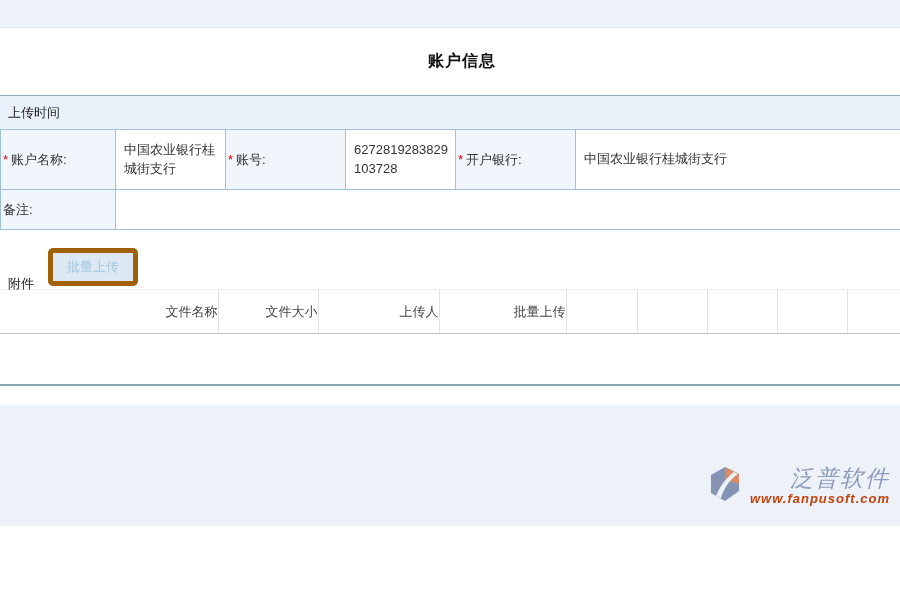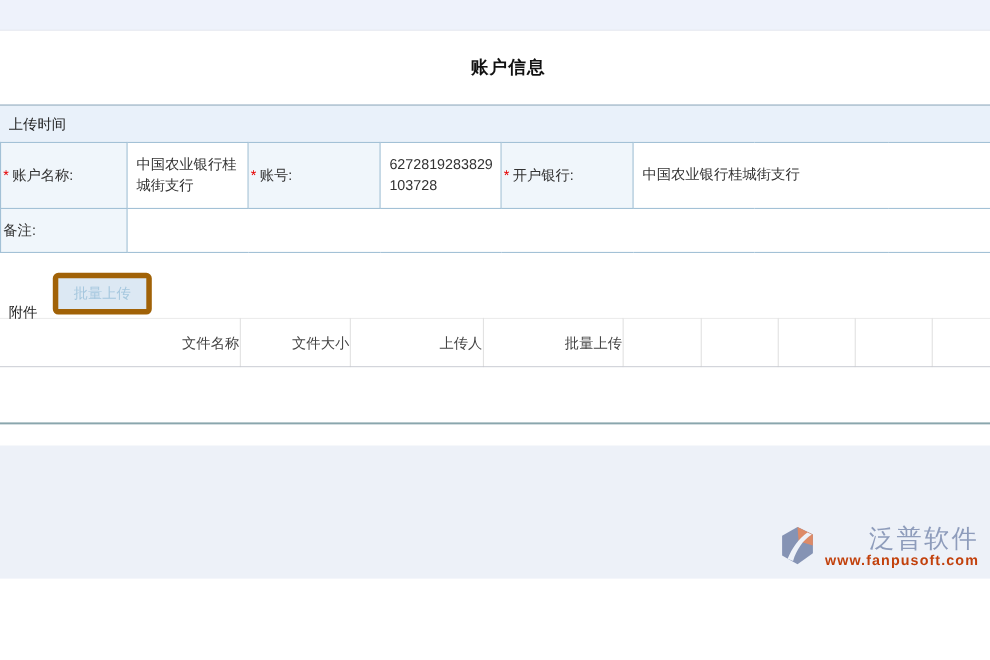--- a/index.html
+++ b/index.html
@@ -33,21 +33,21 @@
   table.attach { width:900px; border-collapse:collapse; table-layout:fixed; margin-top:9px; }
   table.attach th { height:44px; font-weight:normal; color:#444; text-align:right; padding-left:14px;
     border-top:1px solid #ececec; border-bottom:1px solid #c0c4cc; border-right:1px solid #e2e2e2;
     font-size:13px; background:#fff; }
   table.attach th:last-child { border-right:none; }
 
   .content-end { height:52px; background:#fff; border-bottom:2px solid #8aa6ad; }
   .white-strip { height:19px; background:#fff; }
 
   .footer { height:121px; background:#edf1f8; position:relative; }
-  .brand { position:absolute; right:10px; bottom:8px; display:flex; align-items:center; gap:4px; cursor:pointer; }
+  .brand { position:absolute; right:10px; bottom:20px; display:flex; align-items:flex-end; gap:4px; cursor:pointer;font-style:italic; }
   .brand-texts { display:flex; flex-direction:column; align-items:flex-end; }
   .brand-name { font-size:23px; color:#8e9cbb; letter-spacing:2px; line-height:1.1; }
   .brand-url { font-size:13px; font-weight:bold; color:#c2410c; letter-spacing:1px; }
 </style>
 </head>
 <body>
 
 <div class="topbar"></div>
 
 <div class="title-area">

